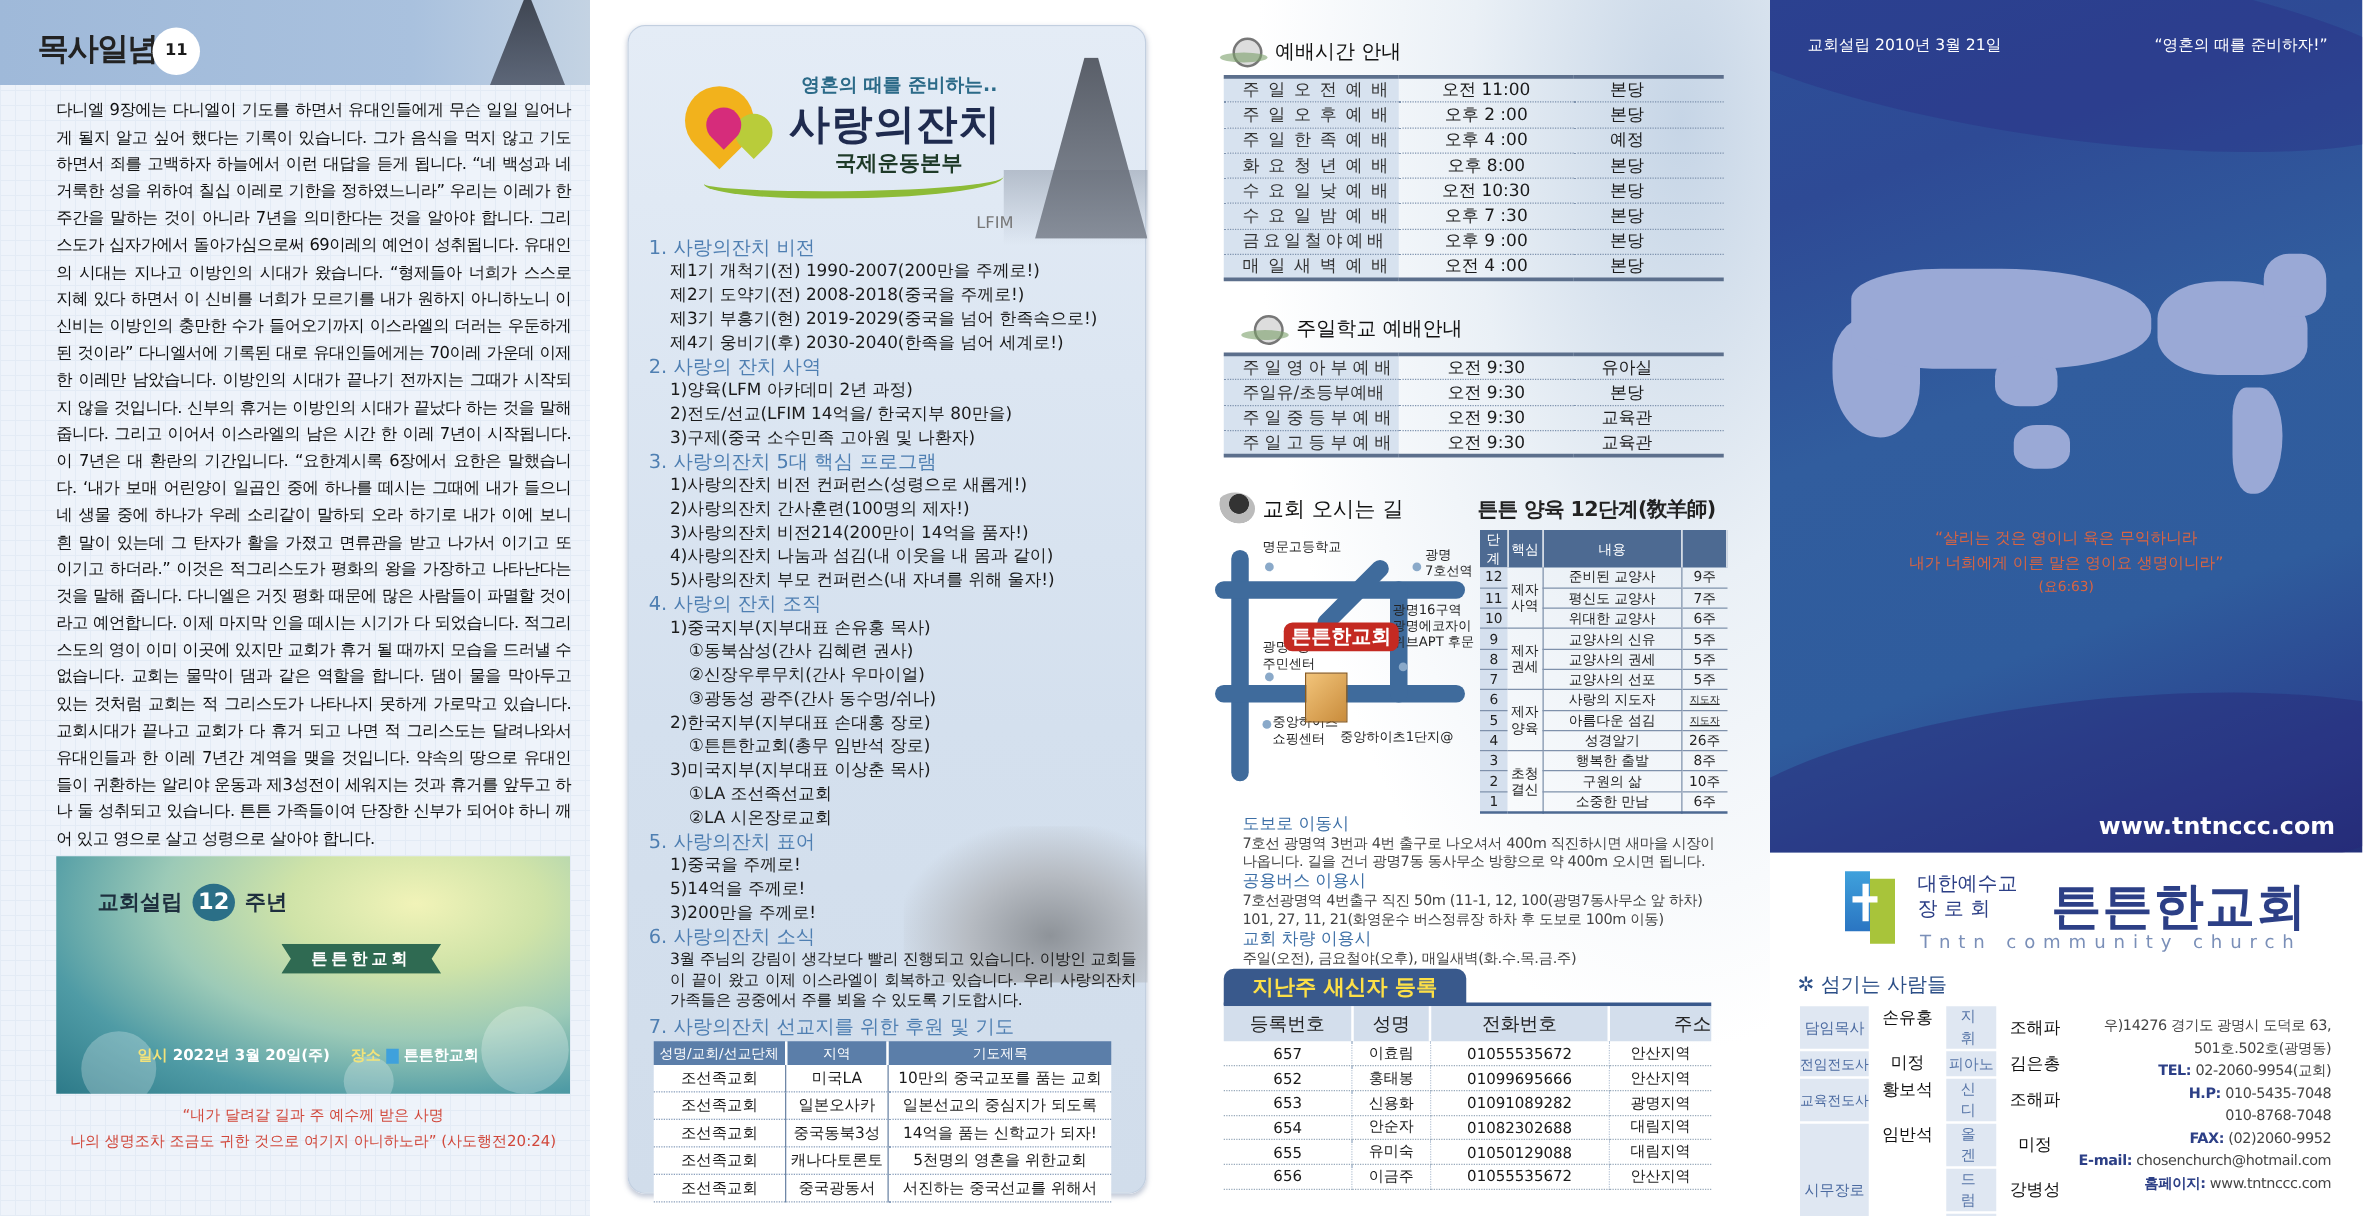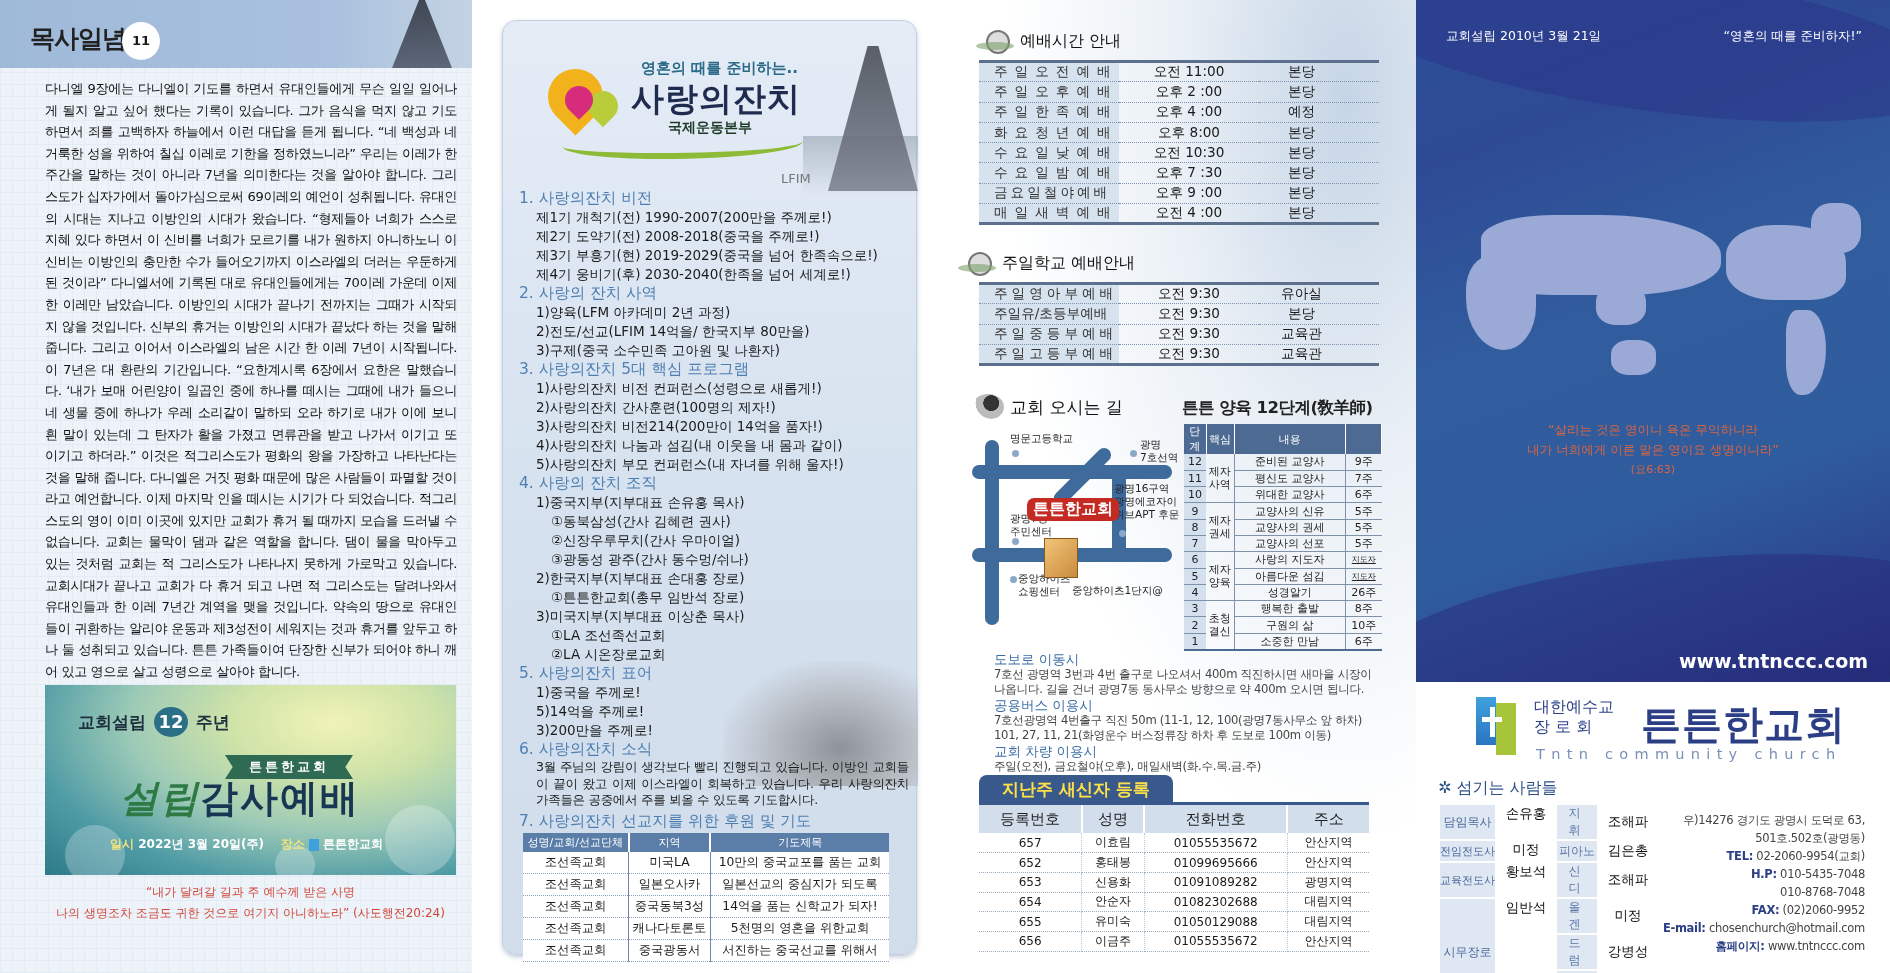--- a/index.html
+++ b/index.html
@@ -44,21 +44,21 @@
         box-shadow: 0 2px 4px rgba(80,100,140,.35); border: 1px solid #c2cfe0; }
   .p2-tower { position: absolute; left: 325px; top: 25px; width: 90px; height: 145px;
         background: linear-gradient(180deg,#4a4f59,#7d8490); clip-path: polygon(44% 0, 56% 0, 100% 100%, 0 100%); opacity: .9; }
   .p2-tower2 { position: absolute; left: 300px; top: 115px; width: 115px; height: 60px; background: linear-gradient(180deg,rgba(150,160,175,.6),rgba(210,220,235,0)); }
   .logo-heart1 { position: absolute; left: 45px; top: 48px; width: 55px; height: 55px; background: #f2b21c; border-radius: 50% 50% 0 50%; transform: rotate(45deg); }
   .logo-heart2 { position: absolute; left: 62px; top: 65px; width: 28px; height: 28px; background: #d62c7b; border-radius: 50% 50% 0 50%; transform: rotate(45deg); }
   .logo-heart3 { position: absolute; left: 85px; top: 70px; width: 30px; height: 30px; background: #b9cc3a; border-radius: 50% 50% 0 50%; transform: rotate(45deg); }
   .logo-swoosh { position: absolute; left: 60px; top: 108px; width: 240px; height: 30px; border-bottom: 6px solid #8dbb37; border-radius: 0 0 60% 40%; }
   .p2-tagline { position: absolute; left: 138px; top: 38px; font-size: 15px; color: #2b6a88; font-weight: bold; }
   .p2-brand { position: absolute; left: 128px; top: 56px; font-size: 33px; color: #1f2b4f; font-weight: bold; letter-spacing: 1px; }
-  .p2-sub { position: absolute; left: 165px; top: 98px; font-size: 14px; color: #1e3a28; font-weight: bold; }
+  .p2-sub { position: absolute; left: 165px; top: 98px; font-size: 17px; color: #1e3a28; font-weight: bold; }
   .p2-lfim { position: absolute; left: 278px; top: 150px; font-size: 13px; color: #777; }
   .p2-list { position: absolute; left: 16px; top: 168px; width: 390px; }
   .sec-h { font-size: 15.5px; color: #4f7fb2; line-height: 19px; font-weight: normal; }
   .sec-i { font-size: 13.5px; color: #1b1b1b; line-height: 19px; padding-left: 17px; }
   .sec-i.l2 { padding-left: 32px; }
   .sec-p { font-size: 12.5px; color: #1b1b1b; line-height: 16.5px; padding-left: 17px; text-align: justify; letter-spacing: -0.3px; }
   .wall { position: absolute; left: 220px; top: 640px; width: 195px; height: 125px;
         background: radial-gradient(ellipse at 60% 70%, #8e9399 0%, #b7bcc3 40%, rgba(209,221,235,0) 75%); }
   .mtable { width: 100%; border-collapse: collapse; margin-top: 2px; margin-left: 4px; width: 366px; font-size: 12.3px; }
   .mtable th { background: #5b7ea9; color: #fff; font-weight: normal; font-size: 11px; padding: 2px 0; border-right: 2px solid #fff; }
@@ -94,21 +94,21 @@
   .stable td.dur { width: 36px; border-left: 1px solid #7f91ab; }
   .stable td.dur.small { font-size: 8px; text-decoration: underline; }
   .dirs { position: absolute; left: 50px; top: 651px; width: 390px; }
   .dirs .h { font-size: 13.5px; color: #3d6fa6; line-height: 16px; }
   .dirs .t { font-size: 11.6px; color: #444; line-height: 15px; letter-spacing: -0.3px; }
   .tab-head { position: absolute; left: 35px; top: 775px; background: #39598c; color: #fde047; font-size: 17px; font-weight: bold;
         padding: 3px 23px; border-radius: 8px 8px 0 0; }
   .tab-line { position: absolute; left: 35px; top: 802px; width: 390px; height: 3px; background: #39598c; }
   .ntable { position: absolute; left: 35px; top: 805px; width: 390px; border-collapse: collapse; font-size: 12px; }
   .ntable th { background: #d3deec; height: 28px; font-size: 15px; font-weight: normal; color: #222; border-right: 2px solid #fff; }
-  .ntable th:last-child { border-right: none; }
+  .ntable th:last-child { border-right: none; text-align: right; }
   .ntable td { text-align: center; height: 19.7px; border-bottom: 1px dotted #9ab; border-right: 1px dotted #bbc8d8; }
   .ntable td:last-child { border-right: none; }
 
   
   .p4 { position: absolute; left: 1416px; top: 0; width: 474px; height: 973px; background: #fff; }
   .cover { position: absolute; left: 0; top: 0; width: 474px; height: 682px;
         background: linear-gradient(160deg, #2d4f98 0%, #2e4a95 20%, #315d9e 45%, #2f5c9d 70%, #2a3f8c 90%, #24307a 100%); overflow: hidden; }
   .cover .wave1 { position: absolute; left: -80px; top: -30px; width: 620px; height: 140px; border-radius: 50%;
         background: rgba(40,40,130,.35); transform: rotate(8deg); }
   .cover .wave2 { position: absolute; left: -50px; top: 560px; width: 620px; height: 160px; border-radius: 50%;
@@ -153,23 +153,20 @@
   <div class="banner">
     <div class="bokeh" style="left:20px;top:140px;width:60px;height:60px"></div>
     <div class="bokeh" style="left:340px;top:120px;width:70px;height:70px"></div>
     <div class="bokeh" style="left:230px;top:160px;width:40px;height:40px"></div>
     <div class="b-sub">
       <span>교회설립</span>
       <span class="b-num">12</span>
       <span>주년</span>
     </div>
     <div class="b-tag">튼튼한교회</div>
-    <div class="b-title">
-      <span class="g">설립</span><span>감사예배</span>
-    </div>
     <div class="b-info">
       <span class="lab">일시</span>
       <span>2022년 3월 20일(주)</span>
       &nbsp;&nbsp;
       <span class="lab">장소</span>
       <span style="display:inline-block;width:10px;height:12px;background:#3fa1dc;vertical-align:middle"></span>
       <span>튼튼한교회</span>
     </div>
   </div>
   <div class="verse1">
@@ -314,21 +311,21 @@
           <td class="loc">본당</td>
         </tr>
     <tr>
           <td class="lbl">매일새벽예배</td>
           <td class="time">오전 4 :00</td>
           <td class="loc">본당</td>
         </tr>
   </tbody>
     </table>
 
-  <div class="sec-title" style="left:14px;top:250px">
+  <div class="sec-title" style="left:49px;top:250px">
     <span class="clock-icon"></span>
     <span>주일학교 예배안내</span>
   </div>
   <table class="wtable" style="top:282px">
     <tbody>
         <tr>
           <td class="lbl" style="letter-spacing:4px">주일영아부예배</td>
           <td class="time">오전 9:30</td>
           <td class="loc">유아실</td>
         </tr>

